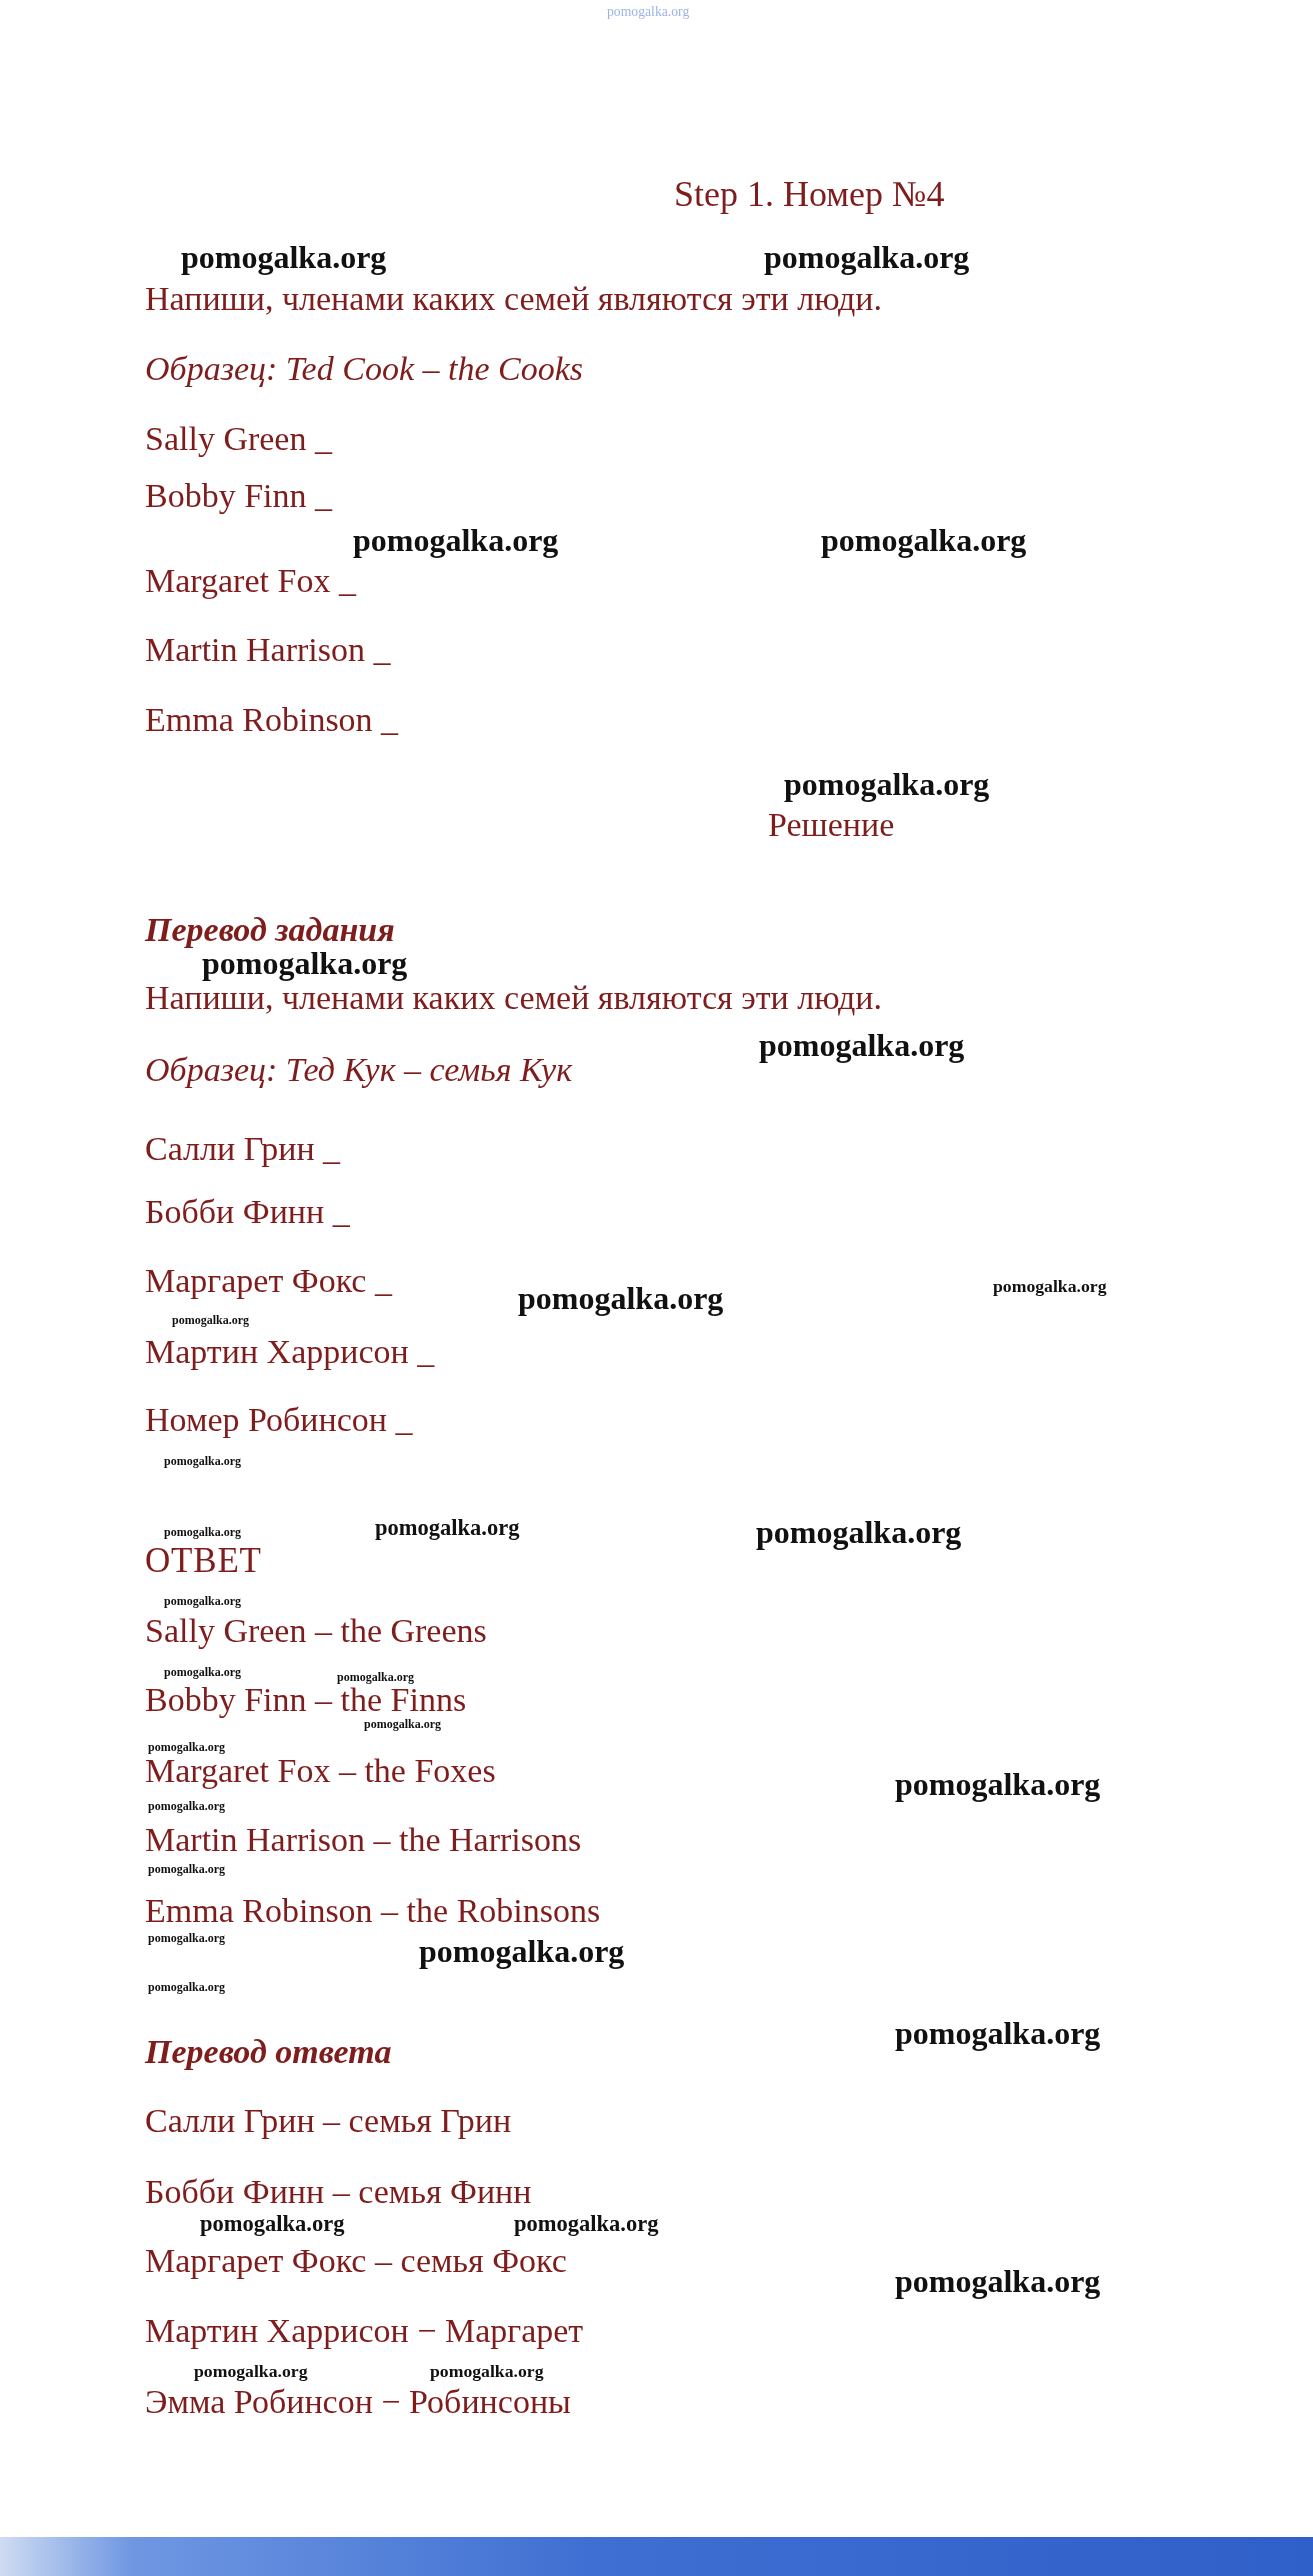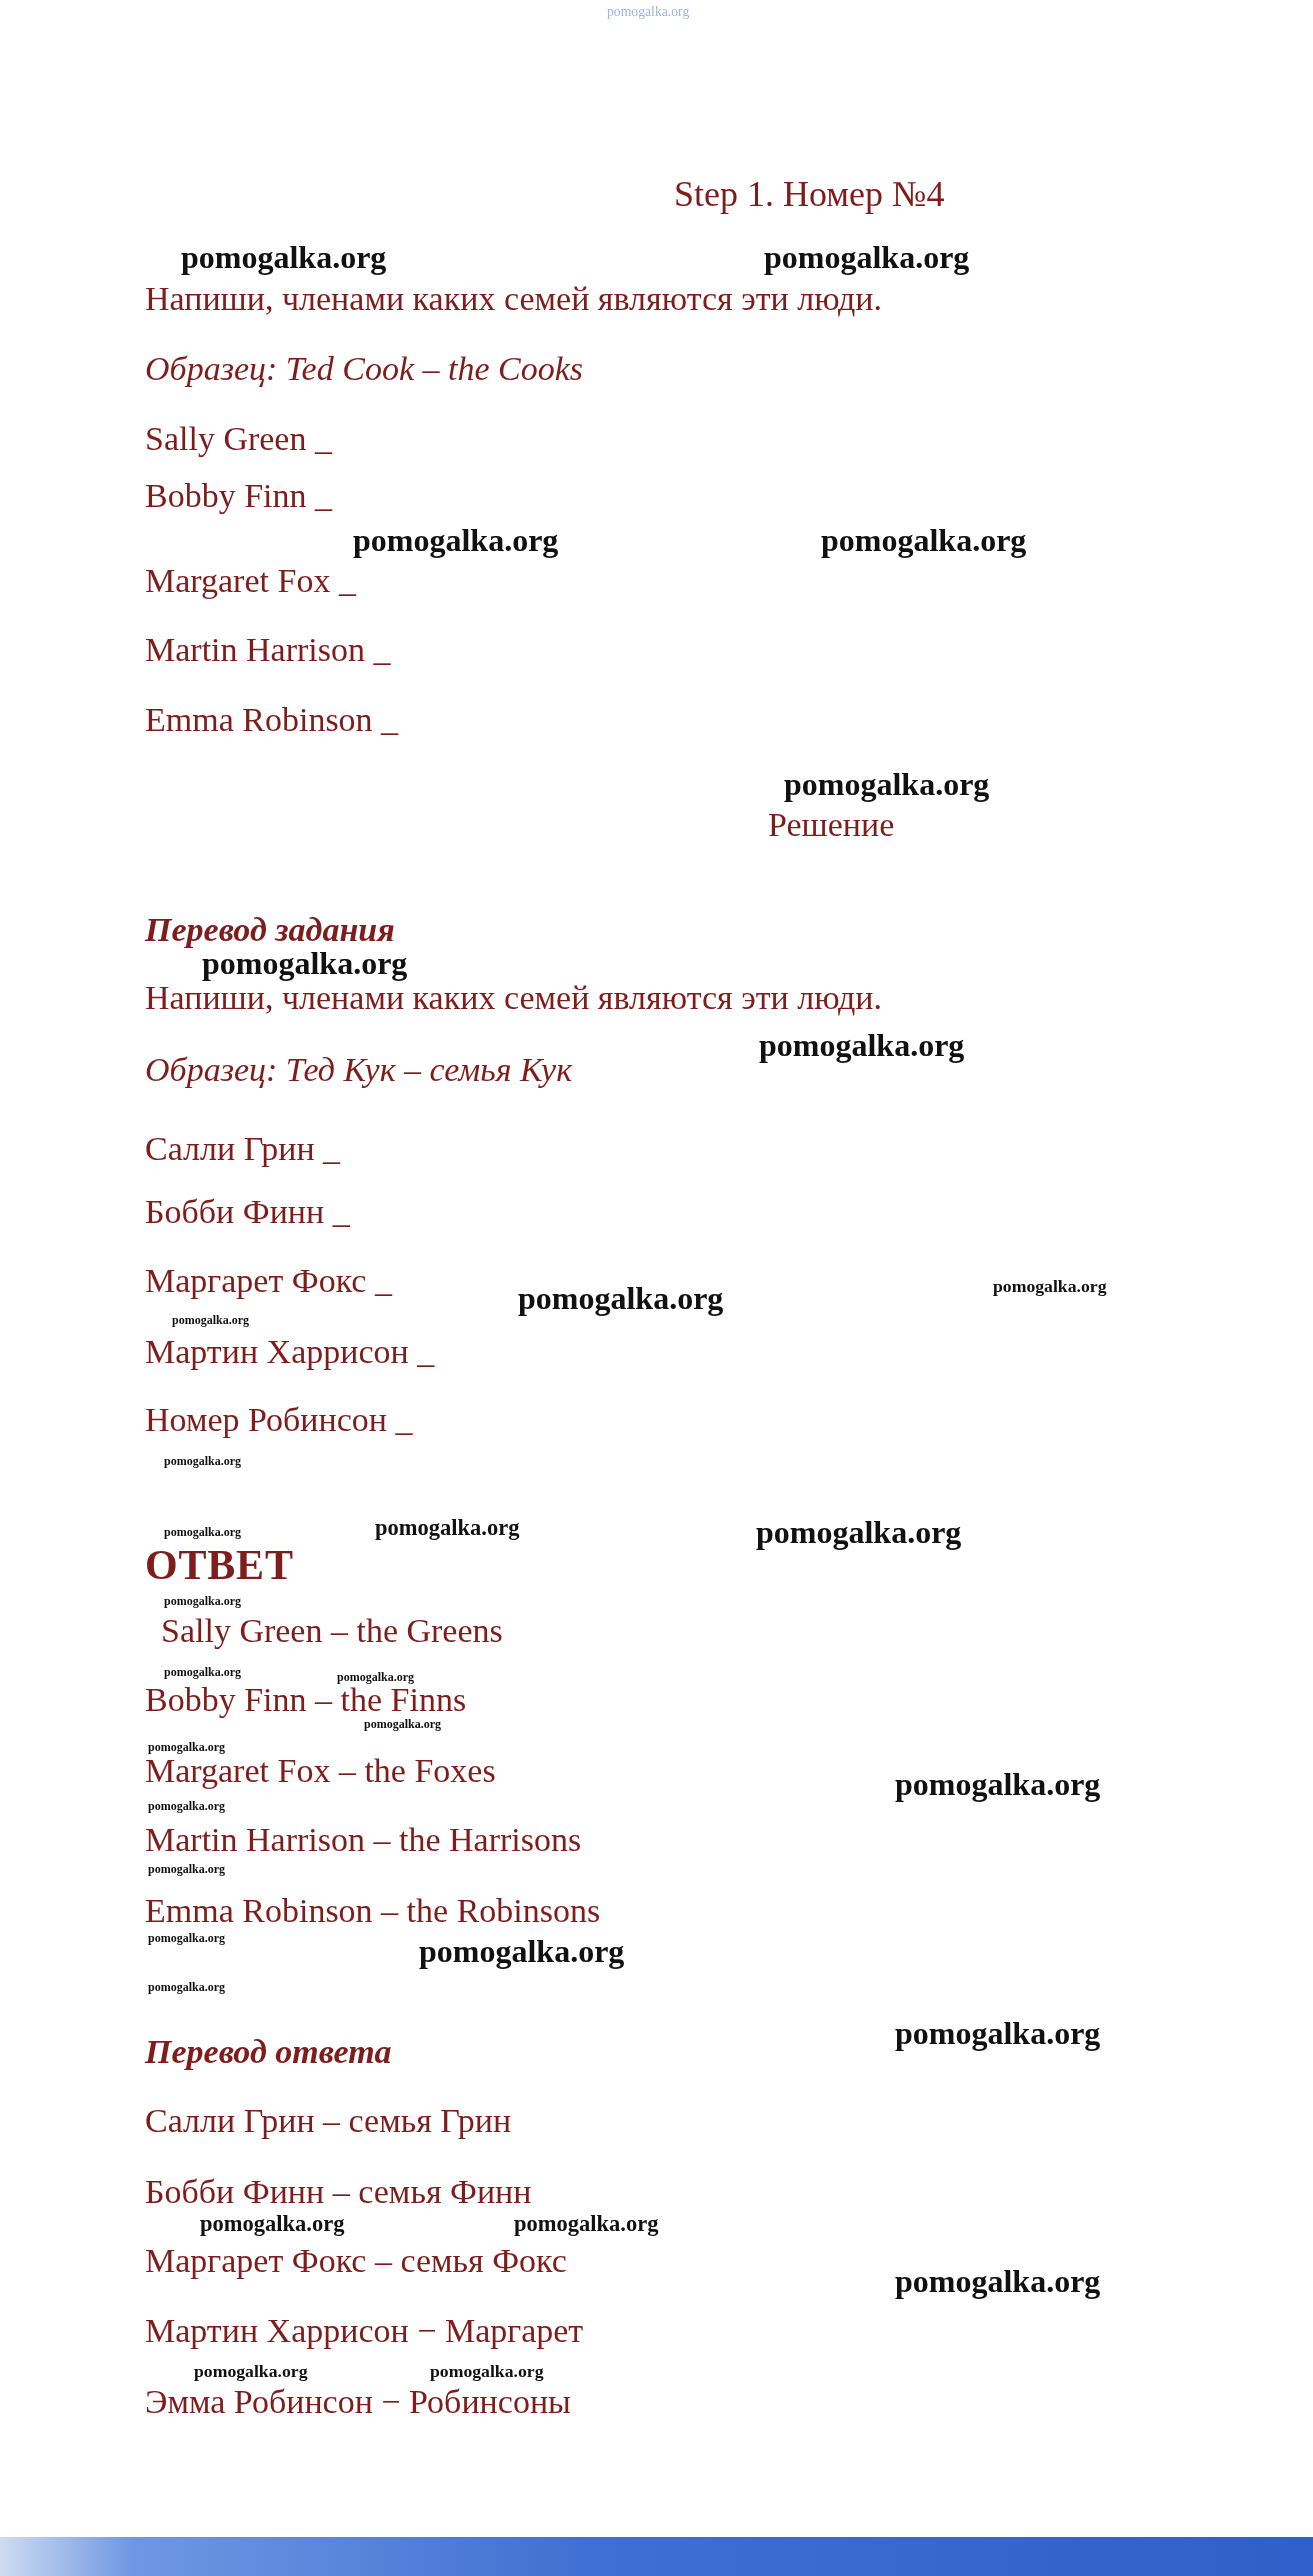--- a/index.html
+++ b/index.html
@@ -20,21 +20,21 @@
     font-family: "Liberation Serif", serif;
     font-size: 34px;
     line-height: 1.1;
     color: #7f1d1d;
     white-space: nowrap;
     z-index: 1;
   }
   .title       { font-size: 36px; }
   .italic      { font-style: italic; }
   .boldital    { font-style: italic; font-weight: 700; }
-  .answer-head { font-size: 42px; font-weight: 700; letter-spacing: 0.8px; }
+  .answer-head { font-size: 35px; font-weight: 400; letter-spacing: 0.8px; }
 
   
   .wm {
     position: absolute;
     font-family: Liberation Serif, serif;
     font-weight: 700;
     color: #111111;
     white-space: nowrap;
     z-index: 2;
     line-height: 1;
@@ -99,21 +99,21 @@
   <span class="wm wm-xs" style="left:172px;  top:1314px">pomogalka.org</span>
   <span class="wm wm-xs" style="left:164px;  top:1455px">pomogalka.org</span>
 
   <span class="wm wm-xs" style="left:164px; top:1526px">pomogalka.org</span>
   <span class="wm wm-md" style="left:375px; top:1517px">pomogalka.org</span>
   <span class="wm wm-lg" style="left:756px; top:1516px">pomogalka.org</span>
 
   <div class="line answer-head" style="left:145px; top:1542px">ОТВЕТ</div>
   <span class="wm wm-xs" style="left:164px; top:1595px">pomogalka.org</span>
 
-  <div class="line" style="left:161px; top:1612px">Sally Green – the Greens</div>
+  <div class="line" style="left:145px; top:1612px">Sally Green – the Greens</div>
   <span class="wm wm-xs" style="left:164px; top:1666px">pomogalka.org</span>
   <span class="wm wm-xs" style="left:337px; top:1671px">pomogalka.org</span>
 
   <div class="line" style="left:145px; top:1681px">Bobby Finn – the Finns</div>
   <span class="wm wm-xs" style="left:364px; top:1718px">pomogalka.org</span>
   <span class="wm wm-xs" style="left:148px; top:1741px">pomogalka.org</span>
 
   <div class="line" style="left:145px; top:1752px">Margaret Fox – the Foxes</div>
   <span class="wm wm-lg" style="left:895px; top:1768px">pomogalka.org</span>
   <span class="wm wm-xs" style="left:148px;  top:1800px">pomogalka.org</span>

